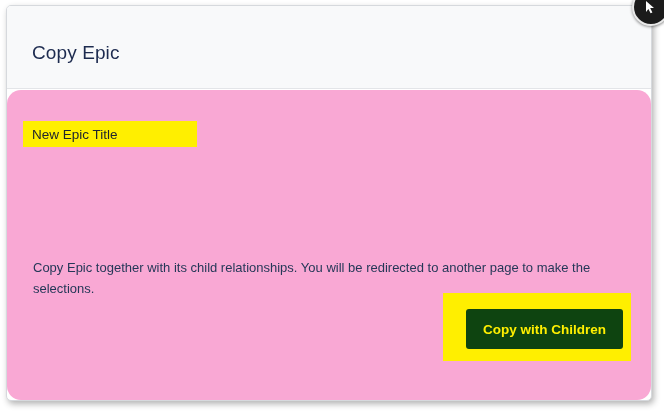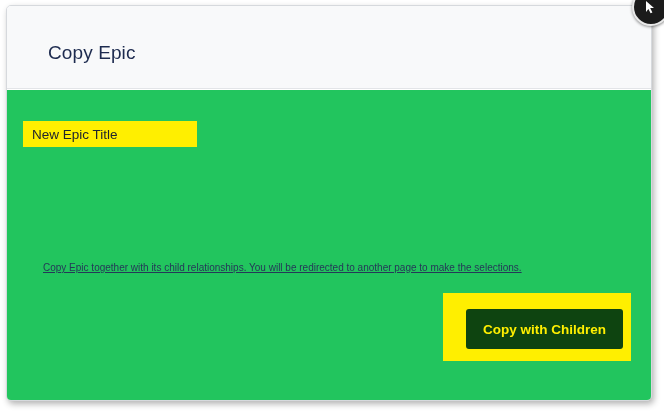--- a/index.html
+++ b/index.html
@@ -42,31 +42,31 @@
     box-sizing: border-box;
   }
   #dialog-title {
     position: absolute;
     left: 25px;
     top: 36px;
     font-size: 19px;
     color: #1d2b4f;
     letter-spacing: 0.1px;
     white-space: nowrap;
-    margin-left: 16px;
   }
 
   
   #modal-body {
     position: absolute;
     left: 0;
     top: 84px;
     right: 0;
     bottom: 0;
-    background: #22c55e;
+    background: #f9a8d4;
+    border-radius: 14px;
   }
 
   
   #form-row {
     position: absolute;
     left: 0;
     top: 0;
     width: 100%;
     height: 60px;
   }
@@ -138,27 +138,26 @@
     font-family: "Liberation Sans", sans-serif;
     font-size: 13.5px;
     font-weight: bold;
     cursor: pointer;
     padding: 0;
   }
 
   
   #description {
     position: absolute;
-    left: 36px;
+    left: 26px;
     top: 167px;
     width: 560px;
-    font-size: 10px;
+    font-size: 13px;
     line-height: 21px;
     color: #253858;
-    text-decoration: underline;
   }
 
   
   #children-highlight {
     position: absolute;
     left: 436px;
     top: 203px;
     width: 188px;
     height: 68px;
     background: #ffef00;

